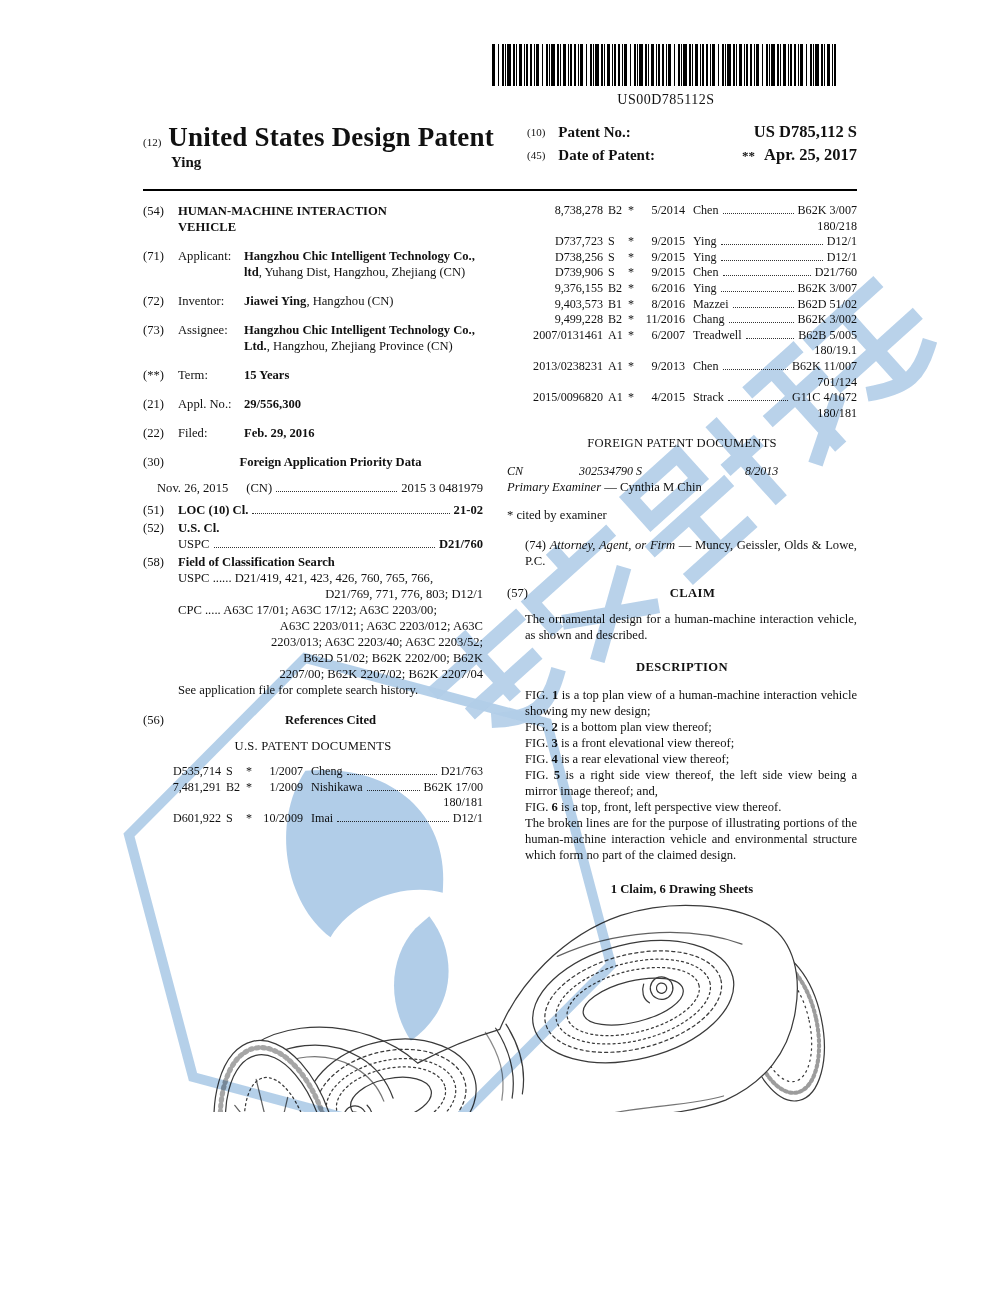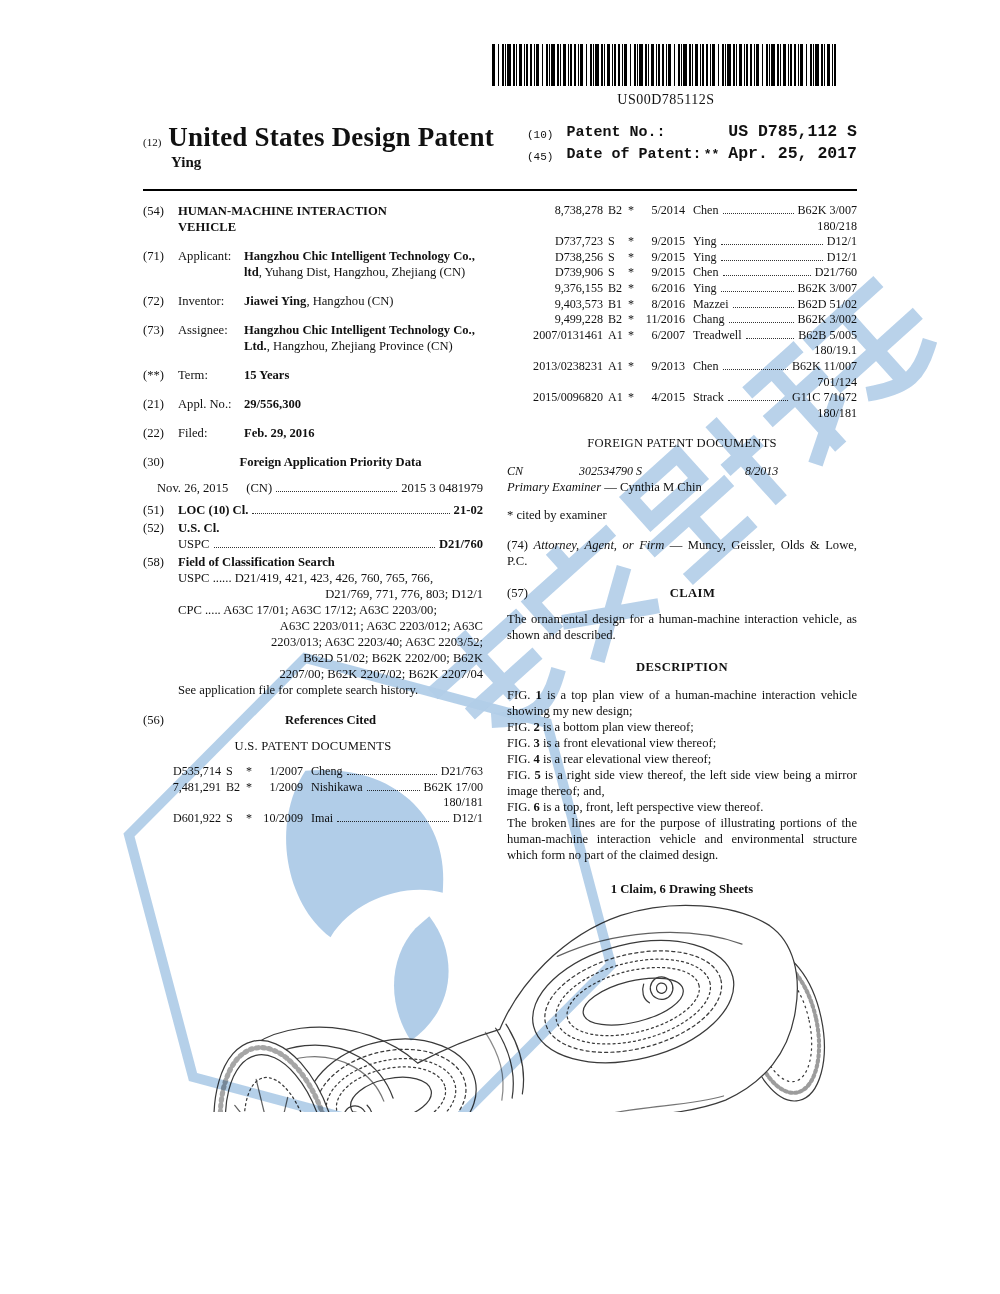--- a/index.html
+++ b/index.html
@@ -9,42 +9,42 @@
 
   
   .barcode-wrap{position:absolute;left:492px;top:44px;width:348px;text-align:center;}
   .barcode-text{font-size:14px;margin-top:2px;letter-spacing:.5px;}
   .hdr{position:absolute;left:143px;top:122px;width:714px;display:flex;justify-content:space-between;}
   .hdr-left .t-row{display:flex;align-items:baseline;}
   .tag-sm{font-size:11px;margin-right:7px;white-space:nowrap;}
   .patent-title{font-size:27px;font-weight:bold;letter-spacing:.2px;white-space:nowrap;}
   .hdr-surname{font-size:15px;font-weight:bold;margin-left:28px;margin-top:1px;}
   .hdr-right{width:330px;}
-  .hdr-right .r-row{display:flex;align-items:flex-end;margin-bottom:3px;font-family:Liberation Mono, monospace;}
+  .hdr-right .r-row{display:flex;align-items:center;margin-bottom:3px;}
   .r-label{font-size:15px;font-weight:bold;margin-left:6px;white-space:nowrap;}
   .r-val{font-size:16.5px;font-weight:bold;margin-left:auto;white-space:nowrap;}
   .stars{font-size:13px;font-weight:bold;margin-right:9px;}
   .hdr-rule{position:absolute;left:143px;top:189px;width:714px;height:0;border-top:2px solid #000;}
 
   
   .cols{position:absolute;left:143px;top:203px;width:714px;display:flex;gap:24px;
         font-size:12.6px;line-height:16px;}
   .colL{width:340px;}
   .colR{width:350px;}
   .blk{display:flex;margin-bottom:13px;}
   .tag{width:35px;flex:none;}
   .lbl{width:66px;flex:none;}
   .bd{flex:1;}
   b.nm{font-weight:bold;}
   .c-head{text-align:center;font-weight:bold;}
   .c-sub{text-align:center;letter-spacing:.2px;}
   .leader{flex:1;border-bottom:1.3px dotted #333;margin:0 4px 3px 4px;min-width:12px;}
   .row-f{display:flex;align-items:baseline;}
   .right{text-align:right;}
-  .just{text-align:justify;}
+  .just{text-align:justify;margin-left:18px;}
 
   
   .ref-row{display:flex;align-items:baseline;font-size:12.1px;line-height:15.6px;}
   .rn{flex:none;text-align:right;}
   .colL .rn{width:78px;} .colR .rn{width:96px;}
   .rk{flex:none;width:20px;margin-left:5px;}
   .rs{flex:none;width:10px;}
   .rd{flex:none;width:47px;text-align:right;margin-right:8px;}
   .rnm{flex:none;}
   .rc{flex:none;}
@@ -409,21 +409,21 @@
               <span class="rc">B62K 11/007</span>
             </div>
             <div class="ref-cont">701/124</div>
             <div class="ref-row">
               <span class="rn">2015/0096820</span>
               <span class="rk">A1</span>
               <span class="rs">*</span>
               <span class="rd">4/2015</span>
               <span class="rnm">Strack</span>
               <span class="leader"></span>
-              <span class="rc">G11C 7/1072</span>
+              <span class="rc">G11C 4/1072</span>
             </div>
             <div class="ref-cont">180/181</div>
           </div>
 
       <div class="c-sub" style="margin:14px 0 12px 0;">FOREIGN PATENT DOCUMENTS</div>
       <div class="fp-row">
         <span class="fp-c">CN</span>
         <span class="fp-n">302534790 S</span>
         <span class="fp-d">8/2013</span>
       </div>

